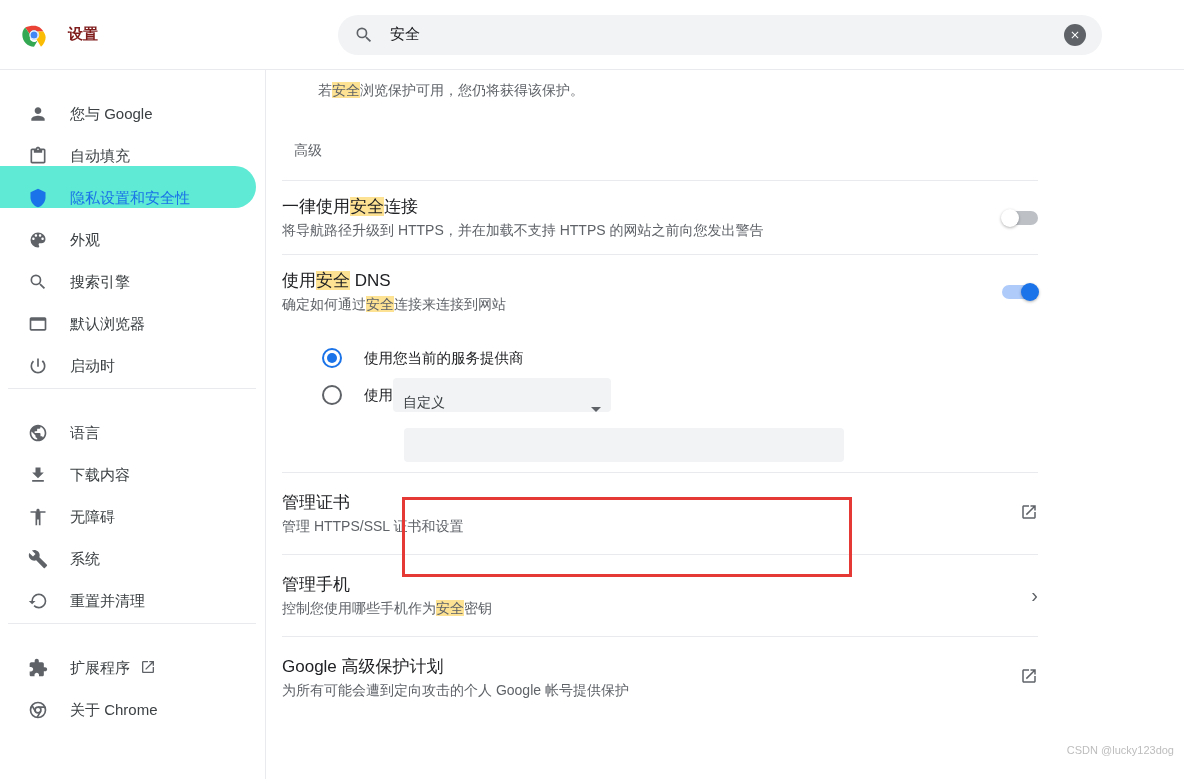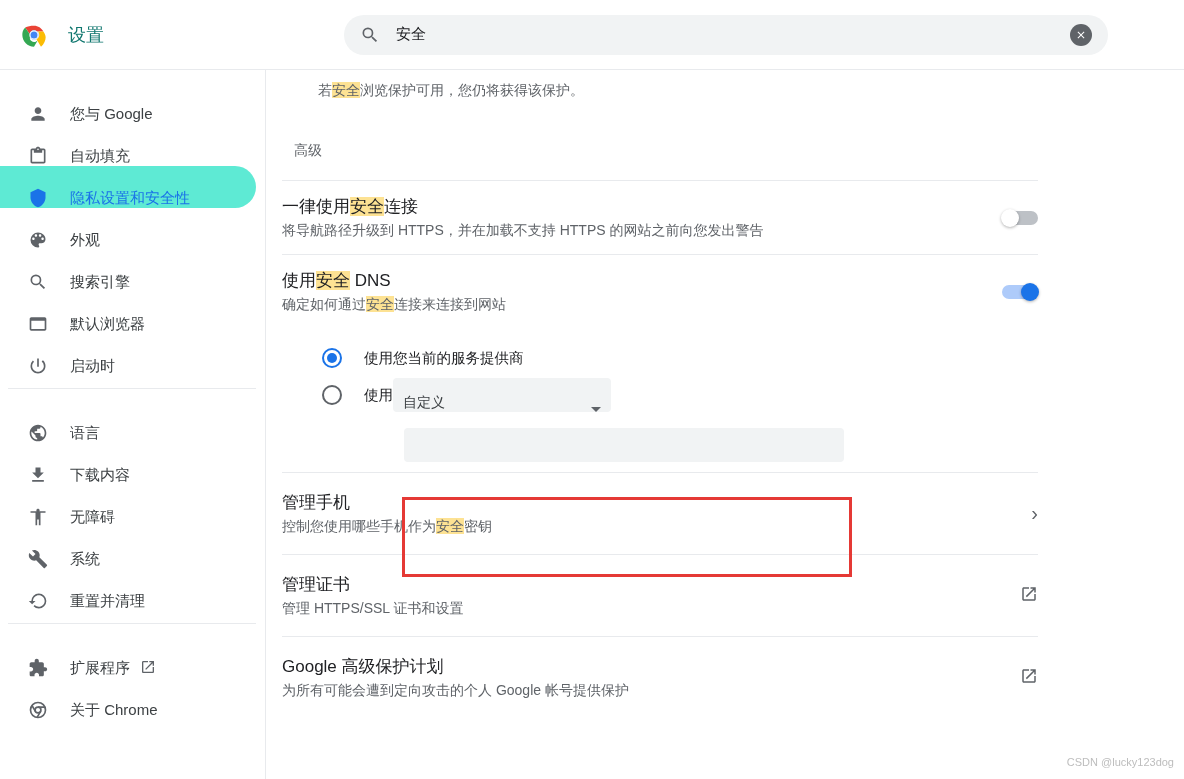--- a/index.html
+++ b/index.html
@@ -1,19 +1,19 @@
 <!DOCTYPE html>
 <html><head>
 <meta charset="utf-8">
 <style>
 *{box-sizing:border-box;margin:0;padding:0;font-family:"Microsoft YaHei","PingFang SC",Arial,sans-serif}
 body{background:#fff;color:#202124;font-size:14px;width:1184px;height:779px;overflow:hidden;position:relative}
 .header{display:flex;align-items:center;height:70px;border-bottom:1px solid #e8eaed;padding:0 20px}
 .chrome-logo{width:28px;height:28px;margin-right:20px}
-.page-title{font-size:18px;color:#0f766e;font-weight:400}
+.page-title{font-size:15px;color:#7f1d1d;font-weight:700}
 .search-bar{flex:0 0 764px;margin-left:240px;background:#f1f3f4;border-radius:50px;height:40px;display:flex;align-items:center;padding:0 16px}
 .search-bar svg{flex:none}
 .search-text{margin-left:16px;flex:1;color:#202124;font-size:15px}
 .clear-btn{width:22px;height:22px;border-radius:50%;background:#5f6368;display:flex;align-items:center;justify-content:center;color:#fff;font-size:14px;cursor:pointer}
 .layout{display:flex;height:calc(100% - 70px)}
 .sidebar{width:265px;padding:12px 8px 12px 0;border-right:1px solid transparent;flex:none}
 .nav-item{display:flex;align-items:flex-end;height:42px;padding-left:28px;border-radius:0 21px 21px 0;cursor:pointer;color:#3c4043}
 .nav-item.active{background:#5eead4;color:#1a73e8}
 .nav-item.active .nav-icon svg path,.nav-item.active .nav-icon svg circle{fill:#1a73e8}
 .nav-icon{width:20px;height:20px;margin-right:22px;display:flex;align-items:center;justify-content:center;color:#5f6368}
@@ -42,21 +42,21 @@
 .radio.checked::after{content:"";position:absolute;width:10px;height:10px;background:#1a73e8;border-radius:50%;top:3px;left:3px}
 .radio-label{font-size:14.5px;color:#202124}
 .radio-sub{font-size:14px;color:#5f6368;margin-left:42px;margin-top:2px;margin-bottom:10px}
 .dropdown{margin-left:0;width:218px;height:34px;background:#f1f3f4;border-radius:4px;display:flex;align-items:flex-end;justify-content:space-between;padding:0 10px;color:#3c4043}
 .dd-arrow{border-left:5px solid transparent;border-right:5px solid transparent;border-top:5px solid #5f6368}
 .textbox{margin:16px 0 0 82px;width:440px;height:34px;background:#f1f3f4;border-radius:4px}
 .link-row{display:flex;justify-content:space-between;align-items:center;padding:18px 0;border-top:1px solid #e8eaed}
 .arrow-right{color:#5f6368;font-size:20px}
 .open-icon{color:#5f6368}
 .red-box{border:3px solid #e53935;position:absolute;left:402px;top:497px;width:450px;height:80px;pointer-events:none}
-.watermark{position:absolute;right:10px;bottom:11px;font-size:11px;color:#bdbdbd}
+.watermark{position:absolute;right:10px;bottom:23px;font-size:11px;color:#bdbdbd}
 </style>
 </head>
 <body>
 
 <div class="header">
   <span class="chrome-logo">
     <svg viewBox="0 0 48 48" width="28" height="28">
         <circle cx="24" cy="24" r="22" fill="#fff"></circle>
         <path fill="#EA4335" d="M24 8c7 0 13 4 16 10H24c-3 0-6 2-7 5L9 11C13 9 18 8 24 8z"></path>
         <path fill="#4285F4" d="M24 16a8 8 0 110 16 8 8 0 010-16z"></path>
@@ -240,38 +240,38 @@
           <div class="dropdown">
             <span>自定义</span>
             <span class="dd-arrow"></span>
           </div>
         </div>
         <div class="textbox"></div>
       </div>
 
       <div class="link-row">
         <div class="txt">
-          <div class="row-title">管理手机</div>
-          <div class="row-sub"><span>控制您使用哪些手机作为</span><span class="hl">安全</span><span>密钥</span></div>
-        </div>
-        <span class="arrow-right">›</span>
-      </div>
-
-      <div class="link-row">
-        <div class="txt">
           <div class="row-title">管理证书</div>
           <div class="row-sub">管理 HTTPS/SSL 证书和设置</div>
         </div>
         <span class="open-icon"><svg width="18" height="18" viewBox="0 0 24 24">
               <path fill="#5f6368" d="M19 19H5V5h7V3H5c-1.1 0-2 .9-2 2v14c0 1.1.9 2 2 2h14c1.1 0 2-.9 2-2v-7h-2v7zM14 3v2h3.59l-9.83 9.83 1.41 1.41L19 6.41V10h2V3h-7z"></path>
             </svg></span>
       </div>
 
       <div class="link-row">
         <div class="txt">
+          <div class="row-title">管理手机</div>
+          <div class="row-sub"><span>控制您使用哪些手机作为</span><span class="hl">安全</span><span>密钥</span></div>
+        </div>
+        <span class="arrow-right">›</span>
+      </div>
+
+      <div class="link-row">
+        <div class="txt">
           <div class="row-title">Google 高级保护计划</div>
           <div class="row-sub">为所有可能会遭到定向攻击的个人 Google 帐号提供保护</div>
         </div>
         <span class="open-icon"><svg width="18" height="18" viewBox="0 0 24 24">
               <path fill="#5f6368" d="M19 19H5V5h7V3H5c-1.1 0-2 .9-2 2v14c0 1.1.9 2 2 2h14c1.1 0 2-.9 2-2v-7h-2v7zM14 3v2h3.59l-9.83 9.83 1.41 1.41L19 6.41V10h2V3h-7z"></path>
             </svg></span>
       </div>
 
     </div>
   </div>

